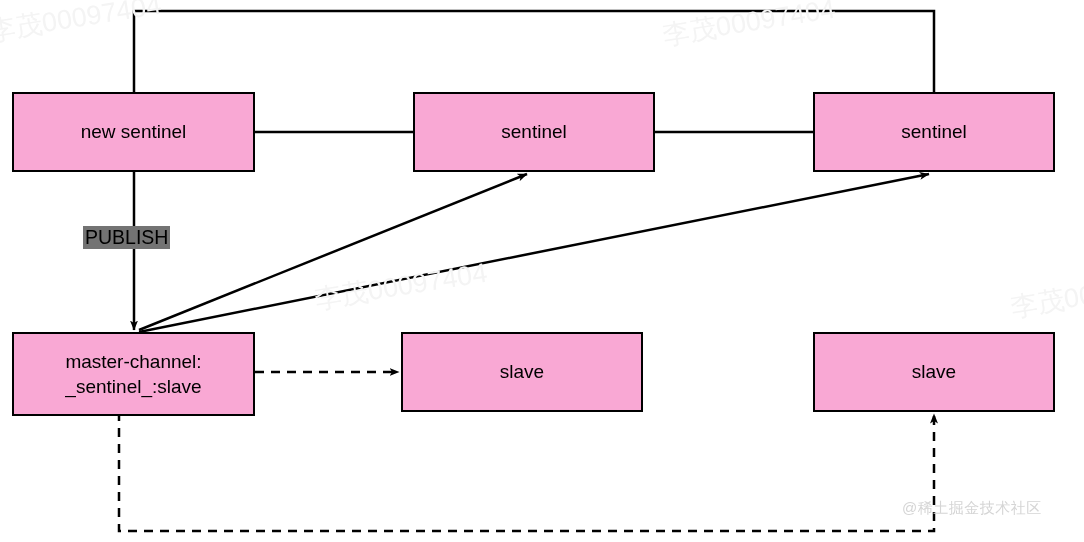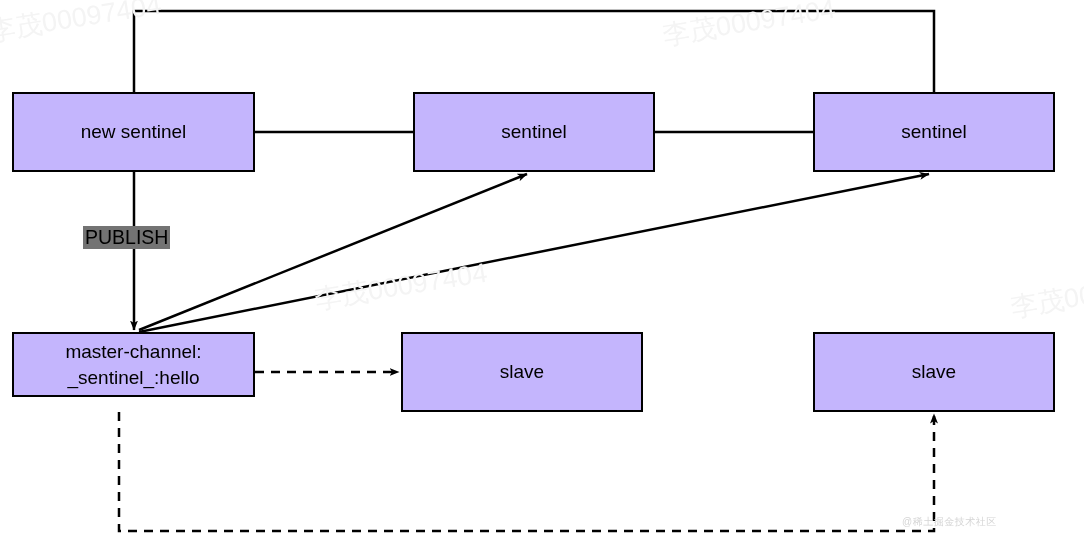--- a/index.html
+++ b/index.html
@@ -21,21 +21,21 @@
     position: absolute;
     left: 0;
     top: 0;
     width: 1084px;
     height: 542px;
   }
   .node-box {
     position: absolute;
     box-sizing: border-box;
     border: 2.5px solid #000000;
-    background: #c4b5fd;
+    background: #f9a8d4;
     display: flex;
     align-items: center;
     justify-content: center;
     text-align: center;
     font-family: "Liberation Sans", sans-serif;
     font-size: 19px;
     color: #000000;
     line-height: 1.32;
     z-index: 3;
   }
@@ -58,23 +58,22 @@
     user-select: none;
   }
   .wm-faint {
     color: #f4f4f4;
     font-size: 27px;
     transform: rotate(-9deg);
     transform-origin: left top;
   }
   .wm-brand {
     color: #d5d5d5;
-    font-size: 10px;
+    font-size: 15px;
     letter-spacing: 0.5px;
-    margin-top: 16px;
   }
 </style>
 </head>
 <body>
 
 <div id="canvas">
 
   <div class="watermark wm-faint" style="left:-14px; top:14px;">李茂00097404</div>
   <div class="watermark wm-faint" style="left:660px; top:18px;">李茂00097404</div>
   <div class="watermark wm-faint" style="left:312px; top:282px;">李茂00097404</div>
@@ -112,24 +111,24 @@
   </div>
 
   <div class="node-box" style="left:413px; top:92px; width:242px; height:80px;">
     <span>sentinel</span>
   </div>
 
   <div class="node-box" style="left:813px; top:92px; width:242px; height:80px;">
     <span>sentinel</span>
   </div>
 
-  <div class="node-box" style="left:12px; top:332px; width:243px; height:65px;">
+  <div class="node-box" style="left:12px; top:332px; width:243px; height:84px;">
     <span>
       <span>master-channel:</span><br>
-      <span>_sentinel_:hello</span>
+      <span>_sentinel_:slave</span>
     </span>
   </div>
 
   <div class="node-box" style="left:401px; top:332px; width:242px; height:80px;">
     <span>slave</span>
   </div>
 
   <div class="node-box" style="left:813px; top:332px; width:242px; height:80px;">
     <span>slave</span>
   </div>

